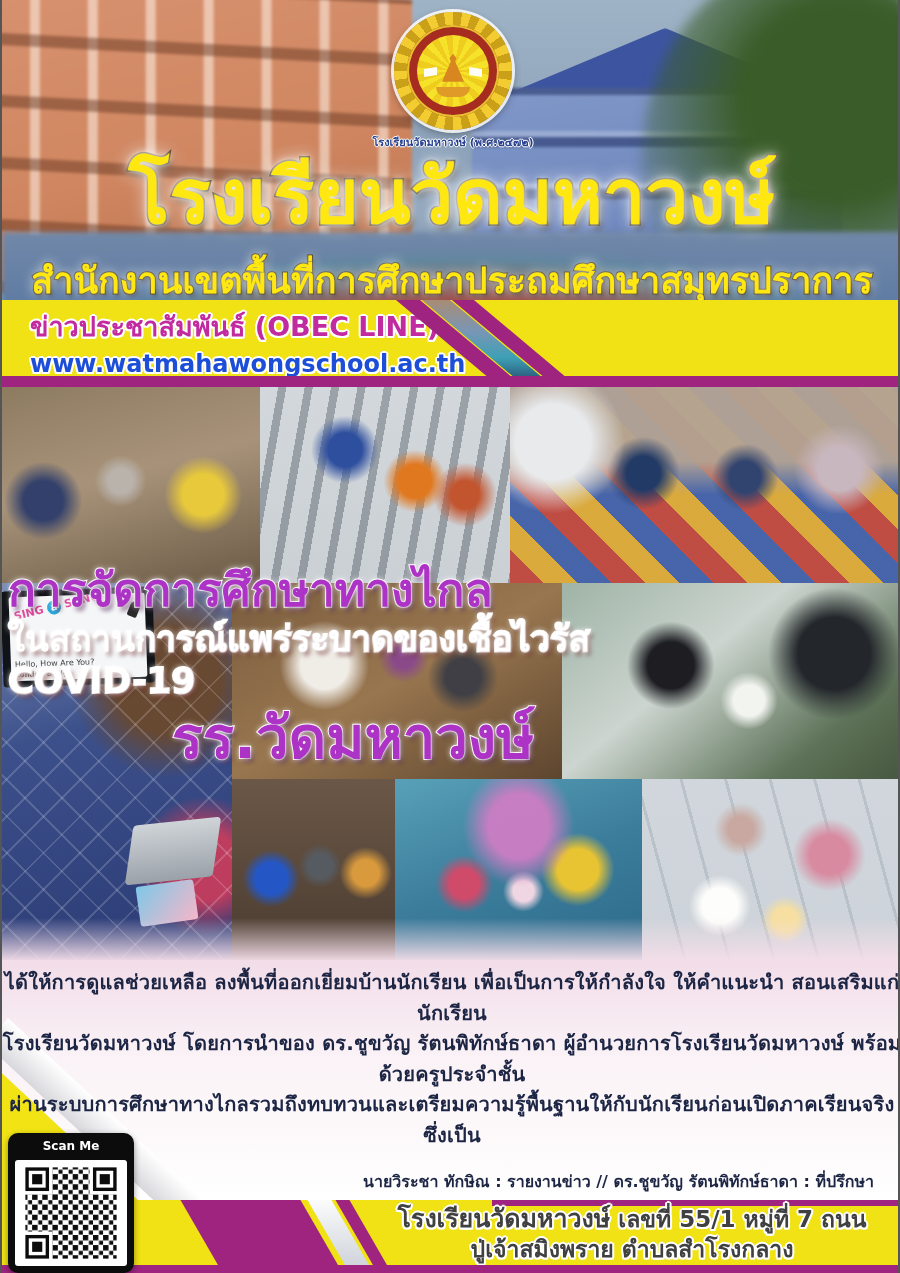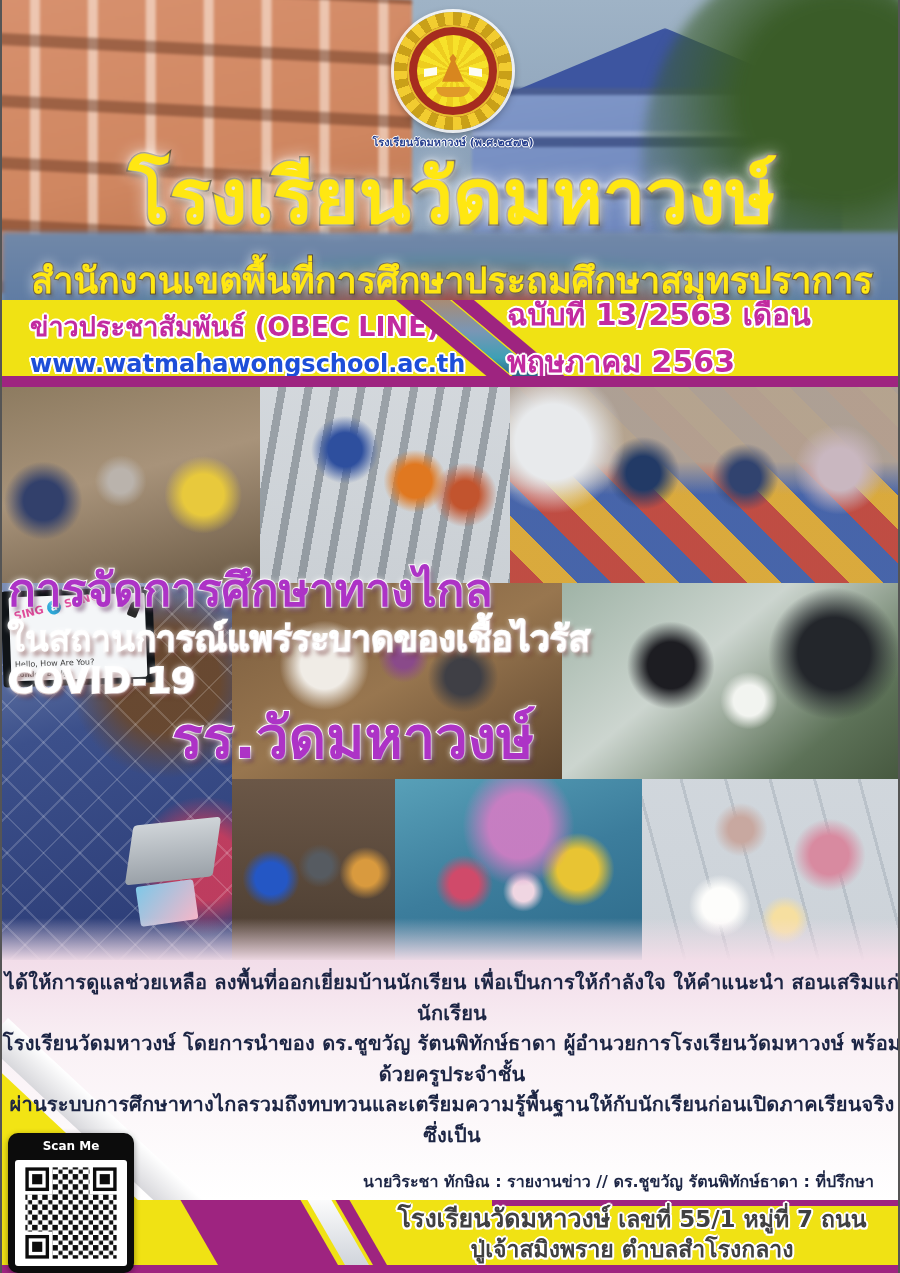--- a/index.html
+++ b/index.html
@@ -220,21 +220,20 @@
     <div class="sub-title">สำนักงานเขตพื้นที่การศึกษาประถมศึกษาสมุทรปราการ เขต 1</div>
 
     <div class="info-bar">
       <div class="ib-left">
         <div class="ib-line1">ข่าวประชาสัมพันธ์  (OBEC LINE)</div>
         <div class="ib-line2">www.watmahawongschool.ac.th</div>
       </div>
       <div class="ib-stripe s1"></div>
       <div class="ib-stripe s2"></div>
       <div class="ib-stripe s3"></div>
-      <div class="ib-right">ฉบับที่ 13/2563 เดือนพฤษภาคม 2563</div>
     </div>
   </header>
 
   <section class="collage">
     <div class="ph ph1"></div>
     <div class="ph ph2"></div>
     <div class="ph ph3"></div>
     <div class="ph ph4">
       <div class="tv">
         <div class="tv-screen">

